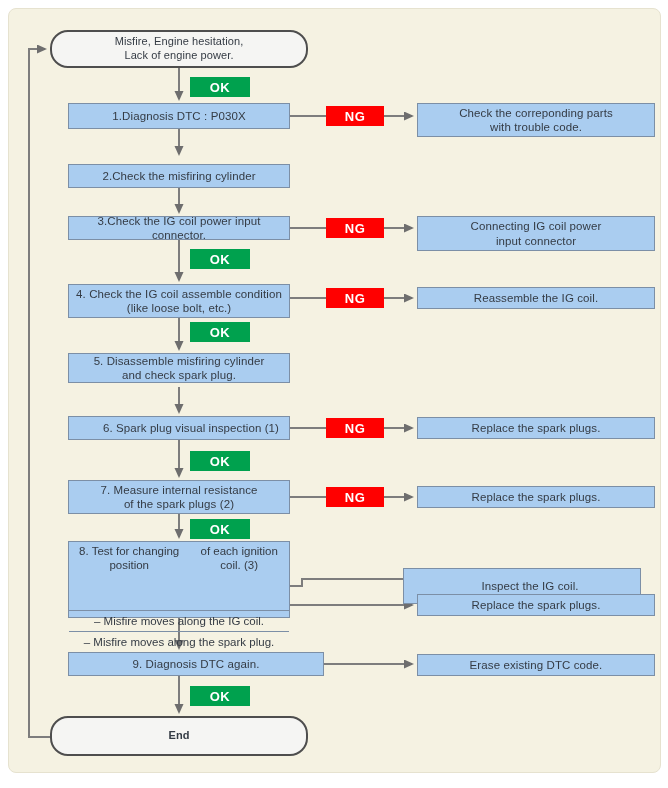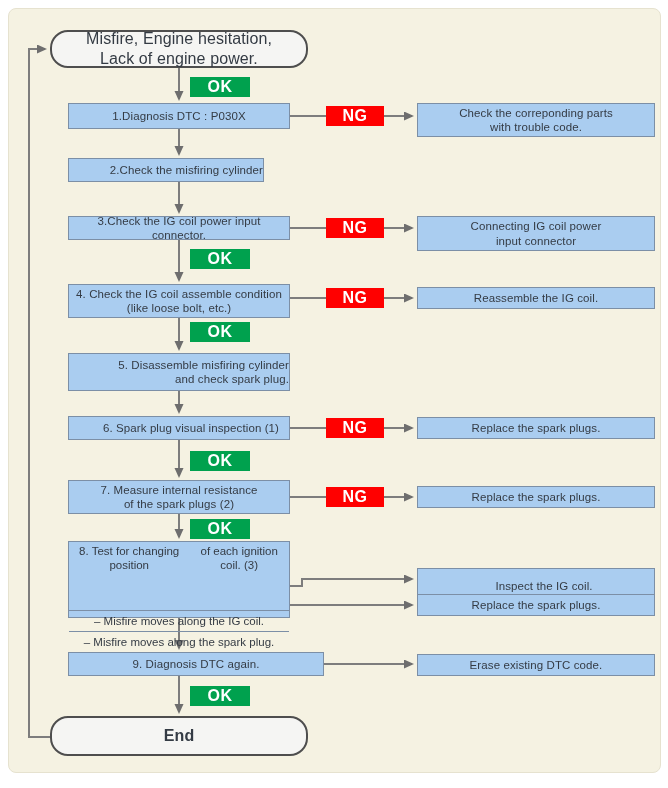--- a/index.html
+++ b/index.html
@@ -5,23 +5,23 @@
   html,body{margin:0;padding:0;background:#ffffff;}
   .page{position:relative;width:668px;height:788px;background:#ffffff;
         font-family:"Liberation Sans",sans-serif;overflow:hidden;}
   .panel{position:absolute;left:8px;top:8px;width:651px;height:763px;
          background:#f5f2e2;border:1px solid #e6e2cf;border-radius:8px;}
   svg.wires{position:absolute;left:0;top:0;width:668px;height:788px;pointer-events:none;}
   .node{position:absolute;display:flex;flex-direction:column;justify-content:center;
         align-items:center;text-align:center;box-sizing:border-box;
         color:#343b44;font-size:11.5px;line-height:1.25;letter-spacing:.1px;}
   .step{background:#aacdf0;border:1px solid #7c8fa6;}
-  .terminal{background:#f5f5f3;border:2px solid #4e4e4e;border-radius:18px;font-size:16px;}
+  .terminal{background:#f5f5f3;border:2px solid #4e4e4e;border-radius:18px;font-size:11px;}
   .badge{position:absolute;display:flex;justify-content:center;align-items:center;
-         color:#ffffff;font-weight:bold;font-size:16px;letter-spacing:.5px;box-sizing:border-box;}
+         color:#ffffff;font-weight:bold;font-size:13px;letter-spacing:.5px;box-sizing:border-box;}
   .ok{background:#00a14e;}
   .ng{background:#ff0000;text-align:center;}
   .stack{position:absolute;box-sizing:border-box;background:#aacdf0;border:1px solid #7c8fa6;}
   .stack .row{display:flex;flex-direction:row;justify-content:center;align-items:center;
         text-align:center;color:#343b44;font-size:11.5px;line-height:1.25;box-sizing:border-box;}
   .stack .row + .row{border-top:1px solid #7c8fa6;}
 </style>
 </head>
 <body>
 
@@ -72,31 +72,31 @@
     <div>Misfire, Engine hesitation,</div>
     <div>Lack of engine power.</div>
   </div>
   <div class="node terminal" style="left:50px;top:716px;width:258px;height:40px;font-weight:bold;">
     <div>End</div>
   </div>
 
   <div class="node step" style="left:68px;top:103px;width:222px;height:26px;">
     <div>1.Diagnosis DTC : P030X</div>
   </div>
-  <div class="node step" style="left:68px;top:158px;width:196px;height:24px;align-items:flex-end;">
+  <div class="node step" style="left:68px;top:164px;width:222px;height:24px;">
     <div>2.Check the misfiring cylinder</div>
   </div>
   <div class="node step" style="left:68px;top:216px;width:222px;height:24px;">
     <div>3.Check the IG coil power input connector.</div>
   </div>
   <div class="node step" style="left:68px;top:284px;width:222px;height:34px;">
     <div>4. Check the IG coil assemble condition</div>
     <div>(like loose bolt, etc.)</div>
   </div>
-  <div class="node step" style="left:68px;top:353px;width:222px;height:38px;align-items:flex-end;">
+  <div class="node step" style="left:68px;top:353px;width:222px;height:30px;">
     <div>5. Disassemble misfiring cylinder</div>
     <div>and check spark plug.</div>
   </div>
   <div class="node step" style="left:68px;top:416px;width:222px;height:24px;padding-left:24px;">
     <div>6. Spark plug visual inspection (1)</div>
   </div>
   <div class="node step" style="left:68px;top:480px;width:222px;height:34px;">
     <div>7. Measure internal resistance</div>
     <div>of the spark plugs (2)</div>
   </div>
@@ -141,21 +141,21 @@
   </div>
   <div class="node step" style="left:417px;top:287px;width:238px;height:22px;">
     <div>Reassemble the IG coil.</div>
   </div>
   <div class="node step" style="left:417px;top:417px;width:238px;height:22px;">
     <div>Replace the spark plugs.</div>
   </div>
   <div class="node step" style="left:417px;top:486px;width:238px;height:22px;">
     <div>Replace the spark plugs.</div>
   </div>
-  <div class="node step" style="left:417px;top:568px;width:238px;height:36px;padding-left:16px;">
+  <div class="node step" style="left:403px;top:568px;width:238px;height:36px;padding-left:16px;">
     <div>Inspect the IG coil.</div>
   </div>
   <div class="node step" style="left:417px;top:594px;width:238px;height:22px;">
     <div>Replace the spark plugs.</div>
   </div>
   <div class="node step" style="left:417px;top:654px;width:238px;height:22px;">
     <div>Erase existing DTC code.</div>
   </div>
 </div>
 

